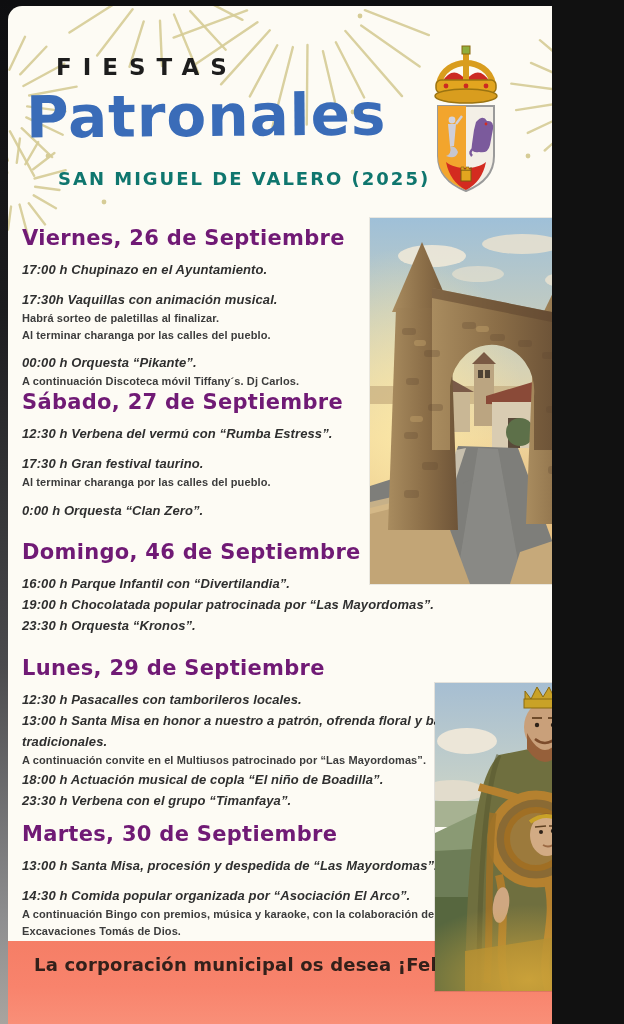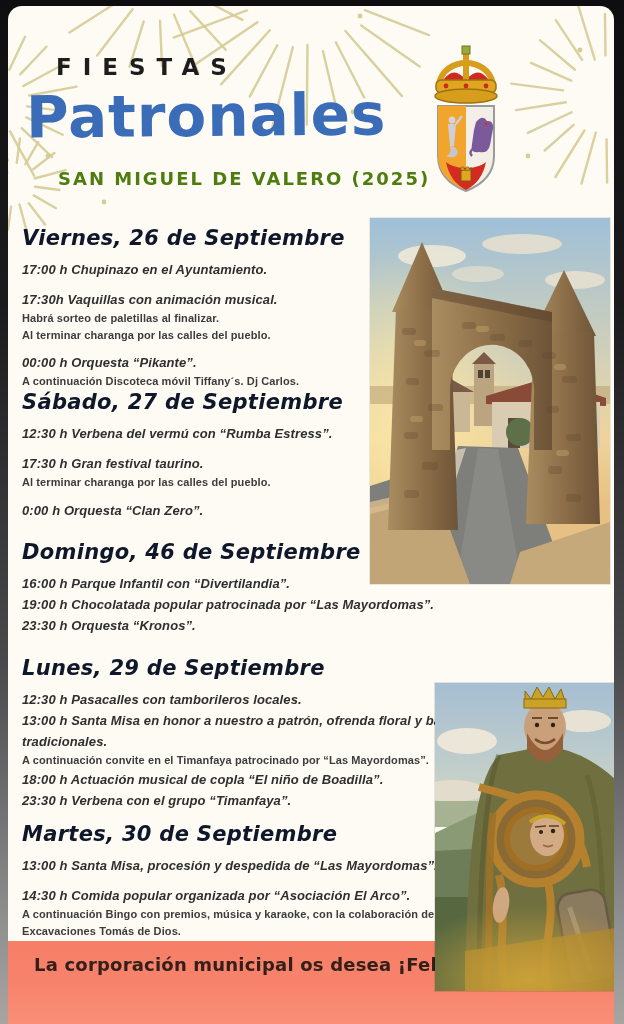--- a/index.html
+++ b/index.html
@@ -1,17 +1,17 @@
 <!DOCTYPE html>
 <html><head>
 <meta charset="utf-8">
 <style>
   html,body{margin:0;padding:0;background:#111;}
   .stage{
-    position:relative;width:624px;height:1024px;overflow:hidden;
+    position:relative;width:552px;height:1024px;overflow:hidden;
     background:linear-gradient(180deg,#0e0e10 0%,#1c1c1e 30%,#4a4a4c 65%,#8f8f90 90%,#a8a49f 100%);
     font-family:"Liberation Sans",sans-serif;
   }
   .card{
     position:absolute;left:8px;top:6px;width:606px;height:1018px;
     background:#fdfbf4;border-radius:14px 14px 0 0;overflow:hidden;
   }
   
   #fireworks{position:absolute;left:0;top:0;z-index:0;}
   
@@ -20,34 +20,34 @@
     position:absolute;left:48px;top:48px;font-family:"DejaVu Sans",sans-serif;
     font-weight:700;font-size:23px;letter-spacing:11px;color:#1d1d1d;white-space:nowrap;
   }
   .title{
     position:absolute;left:18px;top:76px;font-family:"DejaVu Sans",sans-serif;
     font-weight:700;font-size:58px;color:#3a6cb8;white-space:nowrap;
     transform:rotate(-0.5deg);letter-spacing:1px;
   }
   .subtitle{
     position:absolute;left:50px;top:162px;font-family:"DejaVu Sans",sans-serif;
-    font-weight:700;font-size:18px;letter-spacing:2px;color:#4d7c0f;white-space:nowrap;
+    font-weight:700;font-size:18px;letter-spacing:2px;color:#0f766e;white-space:nowrap;
   }
   .crest{position:absolute;left:408px;top:34px;z-index:2;}
   
   .schedule{position:absolute;left:0;top:0;width:606px;height:1018px;z-index:1;}
   .day{position:absolute;left:14px;width:452px;}
   .day:nth-child(1){top:220px;}
   .day:nth-child(2){top:384px;}
   .day:nth-child(3){top:534px;}
   .day:nth-child(4){top:650px;}
   .day:nth-child(5){top:816px;}
   .day-title{
-    margin:0 0 9px 0;font-family:"DejaVu Sans",sans-serif;font-style:italic;
-    font-weight:700;font-size:21px;color:#0f172a;letter-spacing:.3px;
+    margin:0 0 9px 0;font-family:"DejaVu Sans",sans-serif;
+    font-weight:700;font-size:21px;color:#701a75;letter-spacing:.3px;
   }
   .group{margin:0 0 9px 0;}
   .main{
     margin:0;font-family:"Liberation Sans",sans-serif;font-weight:700;
     font-size:13px;line-height:21px;color:#2f2f2f;letter-spacing:.1px;font-style:italic;
   }
   .note{
     margin:0;font-family:Liberation Sans, sans-serif;font-weight:700;
     font-size:11px;line-height:16.5px;color:#3c3c3c;letter-spacing:.1px;
   }
@@ -251,21 +251,21 @@
             <p class="main">16:00 h Parque Infantil con “Divertilandia”.</p>
             <p class="main">19:00 h Chocolatada popular patrocinada por “Las Mayordomas”.</p>
             <p class="main">23:30 h Orquesta “Kronos”.</p>
           </div>
         </section>
         <section class="day">
           <h2 class="day-title">Lunes, 29 de Septiembre</h2>
           <div class="group">
             <p class="main">12:30 h Pasacalles con tamborileros locales.</p>
             <p class="main">13:00 h Santa Misa en honor a nuestro a patrón, ofrenda floral y bailes tradicionales.</p>
-            <p class="note">A continuación convite en el Timanfaya patrocinado por “Las Mayordomas”.</p>
+            <p class="note">A continuación convite en el Multiusos patrocinado por “Las Mayordomas”.</p>
             <p class="main">18:00 h Actuación musical de copla “El niño de Boadilla”.</p>
             <p class="main">23:30 h Verbena con el grupo “Timanfaya”.</p>
           </div>
         </section>
         <section class="day">
           <h2 class="day-title">Martes, 30 de Septiembre</h2>
           <div class="group">
             <p class="main">13:00 h Santa Misa, procesión y despedida de “Las Mayordomas”.</p>
           </div>
           <div class="group">

